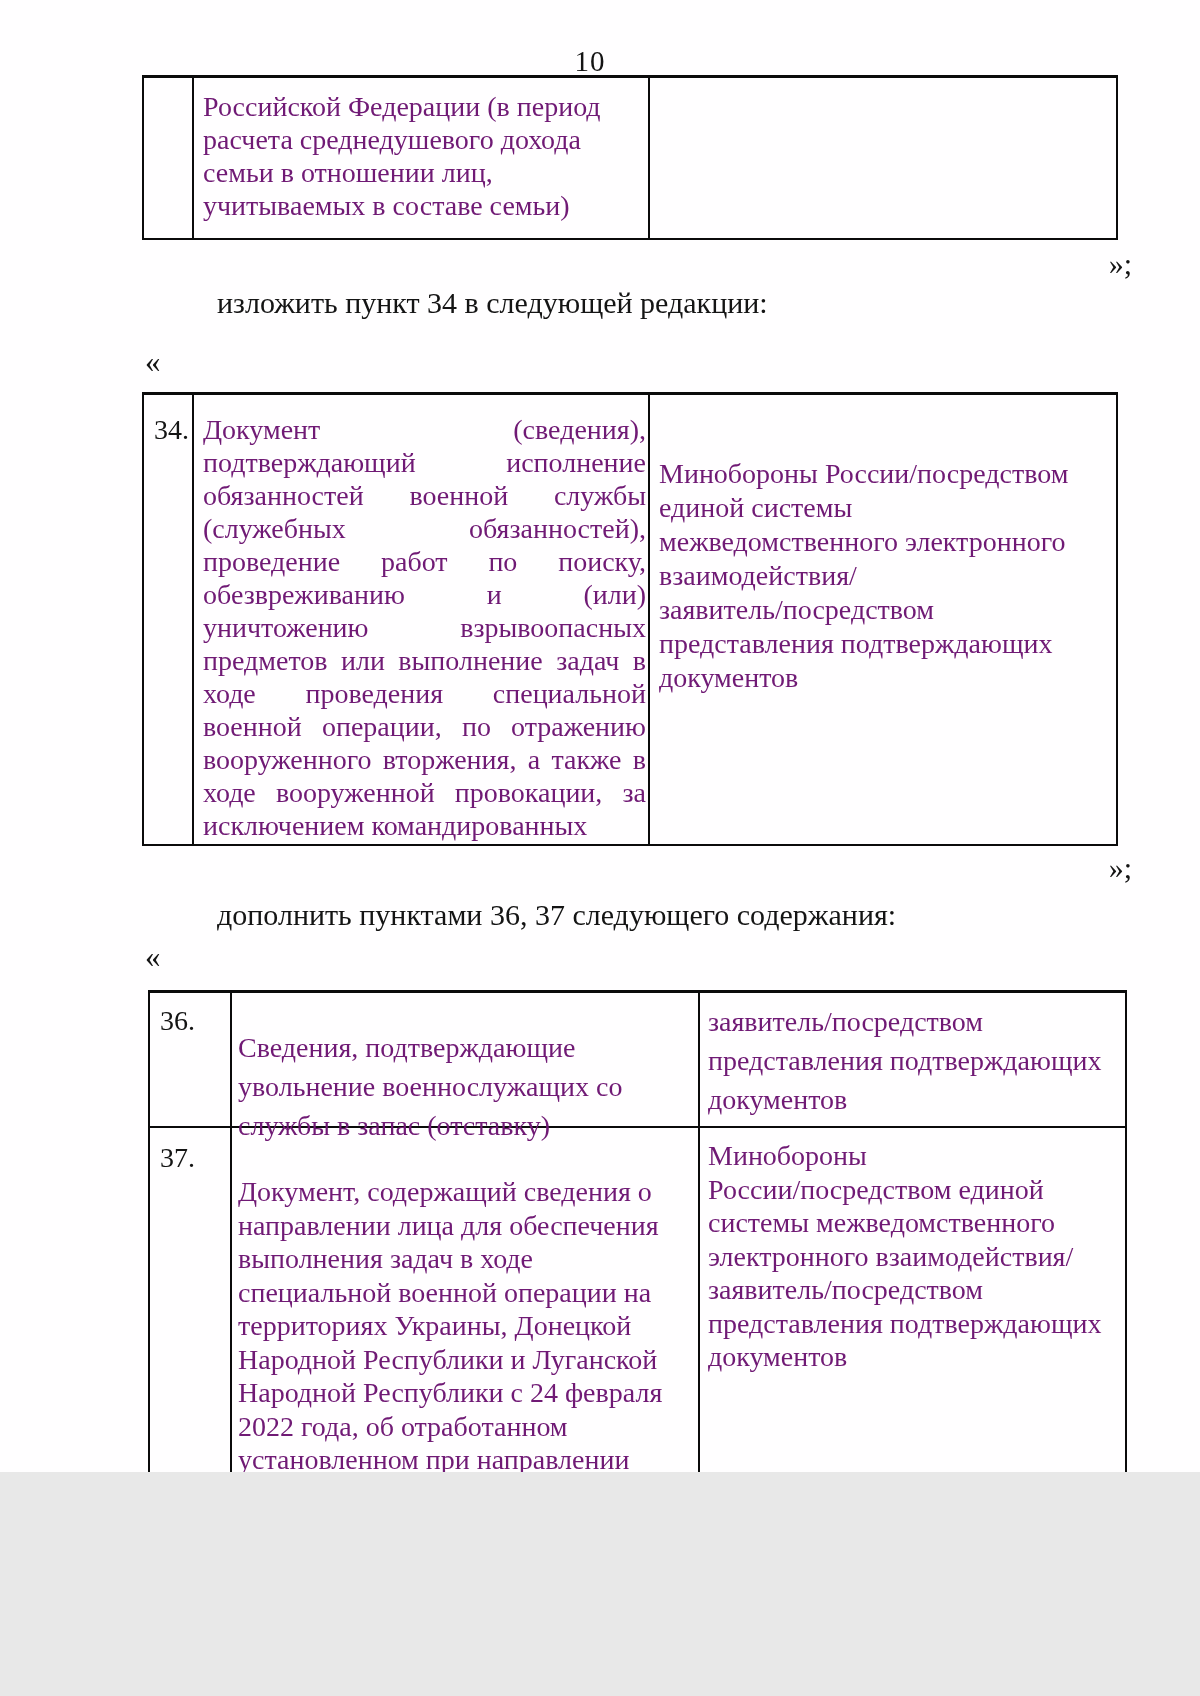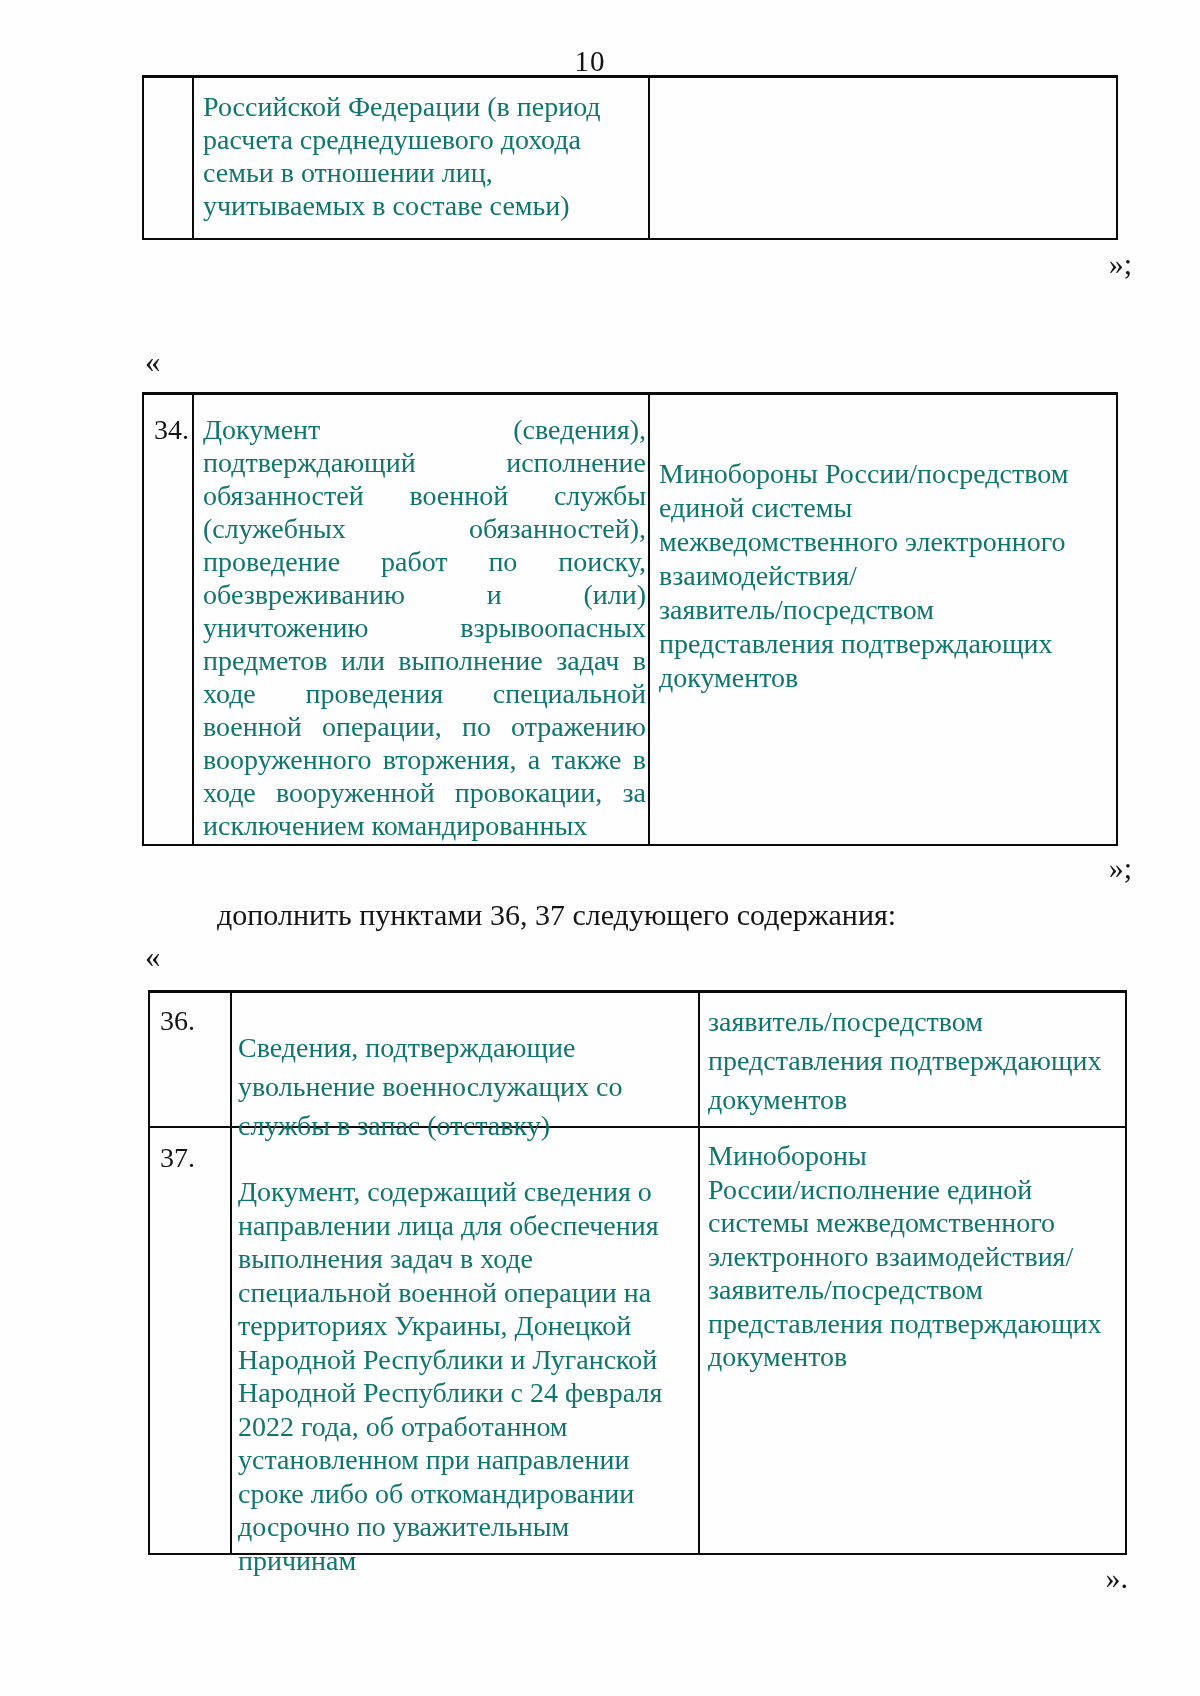--- a/index.html
+++ b/index.html
@@ -1,30 +1,30 @@
 <!DOCTYPE html>
 <html><head>
 <meta charset="utf-8">
 <style>
   html,body{margin:0;padding:0;background:#e8e8e8;}
   .page{
     position:relative;
-    width:1200px;height:1696px;
+    width:1200px;height:1472px;
     background:#fffeff;
     margin:0 auto;
     font-family:"Liberation Serif","DejaVu Serif",serif;
     color:#141414;
     overflow:hidden;
   }
   .abs{position:absolute;}
   .pageno{font-size:29px;letter-spacing:1px;}
   .tbl{position:absolute;border:2px solid #0b0b0b;border-top-width:3px;box-sizing:border-box;}
   .vline{position:absolute;top:0;bottom:0;width:2px;background:#0b0b0b;}
   .hline{position:absolute;left:0;right:0;height:2px;background:#0b0b0b;}
-  .cell{position:absolute;font-size:28px;white-space:pre-line;color:#0f766e;}
+  .cell{position:absolute;font-size:28px;white-space:pre-line;color:#701a75;}
   .lh33{line-height:33px;}
   .lh335{line-height:33.5px;}
   .lh34{line-height:34px;}
   .lh39{line-height:39px;}
   .just{text-align:justify;text-align-last:justify;}
   .num{position:absolute;font-size:28px;line-height:33px;}
   .para{position:absolute;font-size:30px;line-height:34px;white-space:nowrap;}
   .qopen{position:absolute;font-size:31px;line-height:31px;}
   .qclose{position:absolute;font-size:30px;line-height:30px;text-align:right;}
 </style>
@@ -39,20 +39,21 @@
     <div class="vline" style="left:48px;"></div>
     <div class="vline" style="left:504px;"></div>
     <div class="cell lh33" style="left:59px;top:12px;width:442px;">Российской Федерации (в период
 расчета среднедушевого дохода
 семьи в отношении лиц,
 учитываемых в составе семьи)</div>
   </div>
 
   <div class="qclose" style="left:1000px;top:249px;width:132px;">»;</div>
 
+  <div class="para" style="left:217px;top:286px;">изложить пункт 34 в следующей редакции:</div>
 
   <div class="qopen" style="left:145px;top:346px;">«</div>
 
   <div class="tbl" style="left:142px;top:392px;width:976px;height:454px;">
     <div class="vline" style="left:48px;"></div>
     <div class="vline" style="left:504px;"></div>
     <div class="num" style="left:10px;top:18px;">34.</div>
     <div class="cell lh33" style="left:59px;top:414px;width:443px;">исключением командированных</div>
     <div class="cell lh33 just" style="left:59px;top:18px;width:443px;">Документ (сведения),
 подтверждающий исполнение
@@ -101,21 +102,21 @@
 специальной военной операции на
 территориях Украины, Донецкой
 Народной Республики и Луганской
 Народной Республики с 24 февраля
 2022 года, об отработанном
 установленном при направлении
 сроке либо об откомандировании
 досрочно по уважительным
 причинам</div>
     <div class="cell lh335" style="left:558px;top:146px;width:407px;">Минобороны
-России/исполнение единой
+России/посредством единой
 системы межведомственного
 электронного взаимодействия/
 заявитель/посредством
 представления подтверждающих
 документов</div>
   </div>
 
   <div class="qclose" style="left:996px;top:1563px;width:132px;">».</div>
 
 </div>

